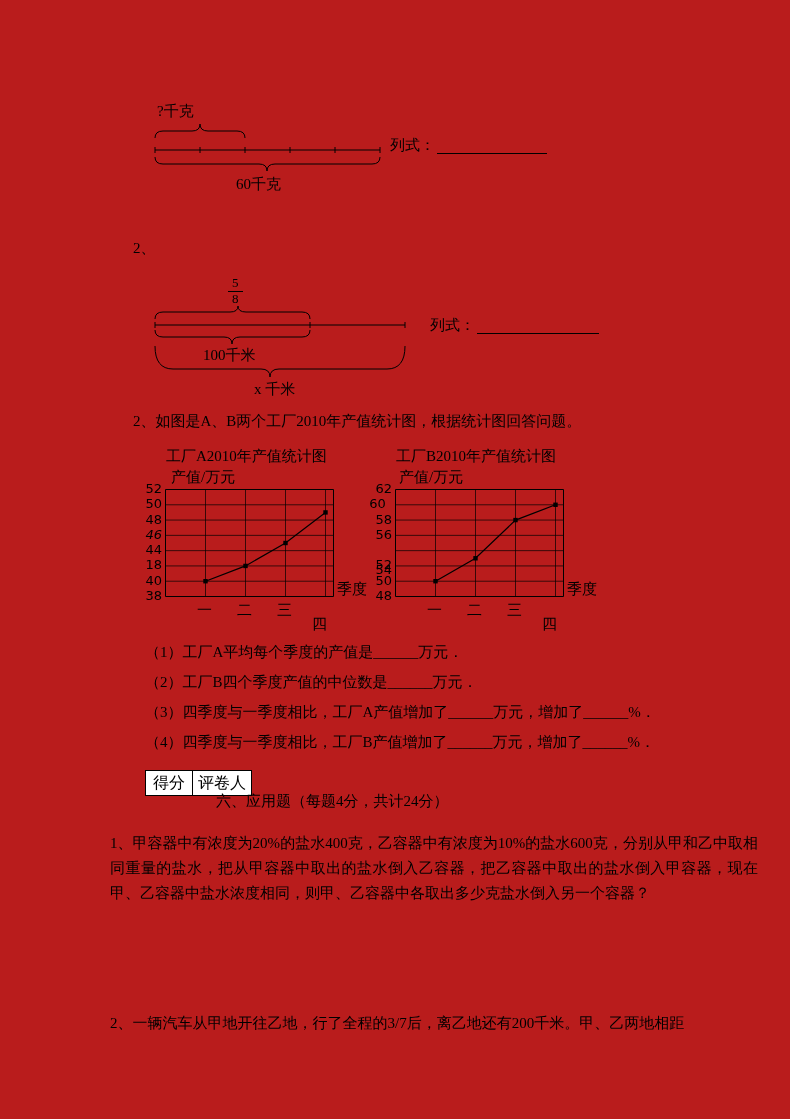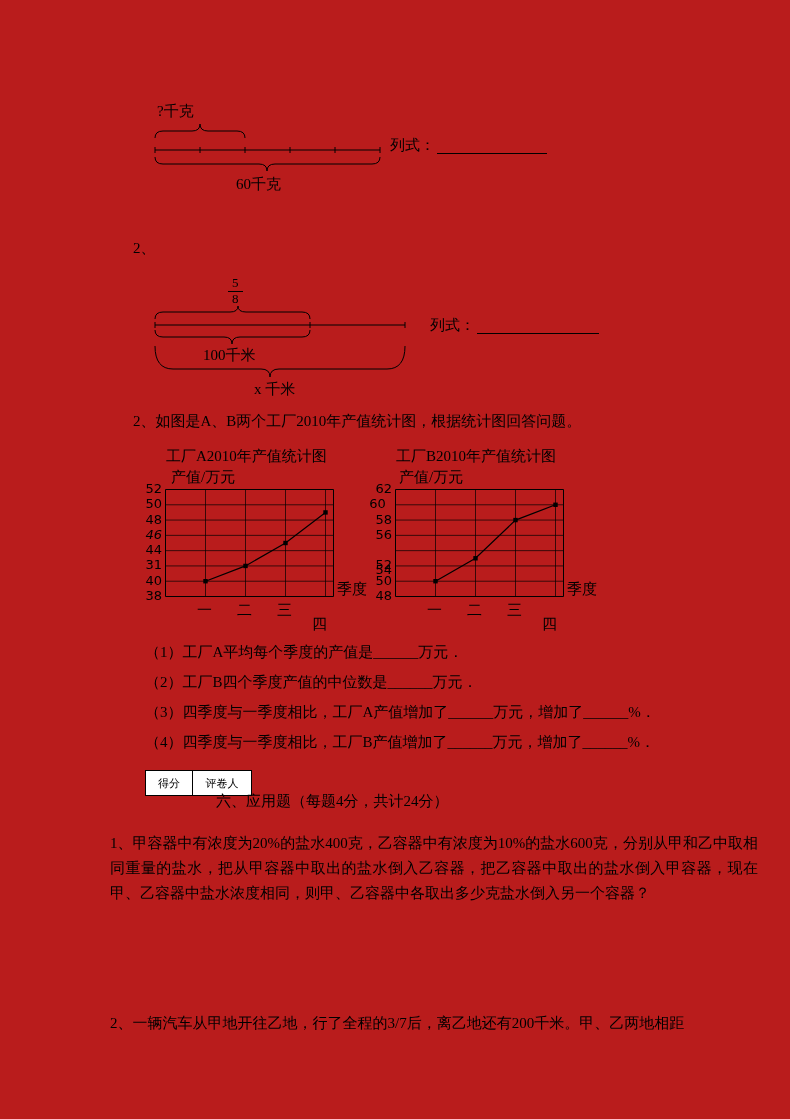--- a/index.html
+++ b/index.html
@@ -7,21 +7,21 @@
         font-family:"Liberation Serif","DejaVu Serif",serif;color:#000;}
   .t{position:absolute;font-size:15px;white-space:nowrap;}
   .para{position:absolute;font-size:15px;line-height:25px;text-align:justify;}
   .blank{position:absolute;border-bottom:1px solid #000;height:17px;}
   .overlay{position:absolute;left:0;top:0;pointer-events:none;}
   .frac{position:absolute;text-align:center;font-size:13px;line-height:1.15;}
   .frac .num{display:block;border-bottom:1px solid #000;padding:0 4px;}
   .frac .den{display:block;}
   .chart-label{position:absolute;font-size:13px;font-family:"DejaVu Sans","Liberation Sans",sans-serif;white-space:nowrap;}
   .chart-label.cat{font-size:15px;font-family:"Liberation Serif","DejaVu Serif",serif;}
-  .score-table{position:absolute;display:flex;font-size:11px;}
+  .score-table{position:absolute;display:flex;font-size:16px;}
   .score-cell{border:1px solid #000;width:46px;height:24px;line-height:24px;text-align:center;background:#fff;}
   .score-cell.g{margin-left:-1px;width:58px;}
 </style>
 </head>
 <body>
 
 <div class="page">
 
   <svg class="overlay" width="790" height="1119">
 
@@ -96,21 +96,21 @@
       <line x1="160.5" y1="0.5" x2="160.5" y2="107.5" stroke="#000" stroke-width="0.7"></line>
       <line x1="168.5" y1="0.5" x2="168.5" y2="107.5" stroke="#000" stroke-width="1"></line>
       <polyline points="40.5,92.21428571428572 80.5,76.92857142857143 120.5,54 160.5,23.42857142857143" fill="none" stroke="#000" stroke-width="1.2"></polyline>
       <rect x="38.3" y="90.01428571428572" width="4.4" height="4.4" fill="#000"></rect>
       <rect x="78.3" y="74.72857142857143" width="4.4" height="4.4" fill="#000"></rect>
       <rect x="118.3" y="51.8" width="4.4" height="4.4" fill="#000"></rect>
       <rect x="158.3" y="21.22857142857143" width="4.4" height="4.4" fill="#000"></rect>
     </svg>
     <span class="chart-label" style="left: 133px; top: 588px; width: 29px; text-align: right;">38</span>
     <span class="chart-label" style="left: 133px; top: 572.714px; width: 29px; text-align: right;">40</span>
-    <span class="chart-label" style="left: 133px; top: 557.429px; width: 29px; text-align: right;">31</span>
+    <span class="chart-label" style="left: 133px; top: 557.429px; width: 29px; text-align: right;">18</span>
     <span class="chart-label" style="left: 133px; top: 542.143px; width: 29px; text-align: right;">44</span>
     <span class="chart-label" style="left: 133px; top: 526.857px; width: 29px; text-align: right; font-style: italic;">46</span>
     <span class="chart-label" style="left: 133px; top: 511.571px; width: 29px; text-align: right;">48</span>
     <span class="chart-label" style="left: 133px; top: 496.286px; width: 29px; text-align: right;">50</span>
     <span class="chart-label" style="left: 133px; top: 481px; width: 29px; text-align: right;">52</span>
     <span class="chart-label cat" style="left: 197px; top: 601px;">一</span>
     <span class="chart-label cat" style="left: 237px; top: 601px;">二</span>
     <span class="chart-label cat" style="left: 277px; top: 601px;">三</span>
     <span class="chart-label cat" style="left: 312px; top: 615px;">四</span>
     <svg width="170" height="109" style="position: absolute; left: 395px; top: 489px; overflow: visible;">

